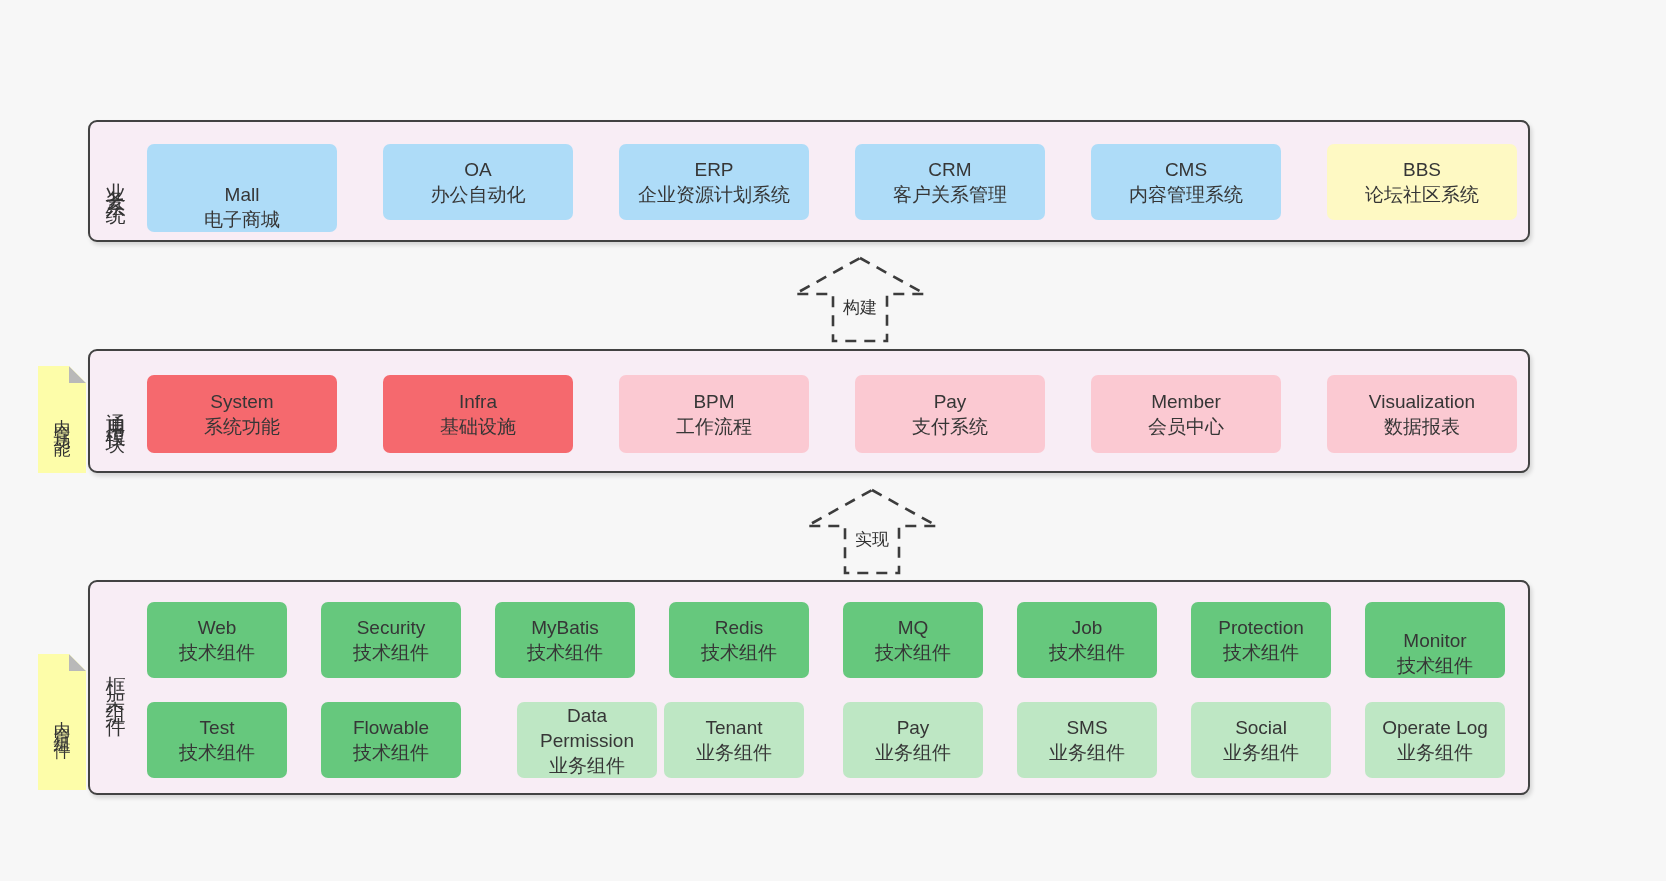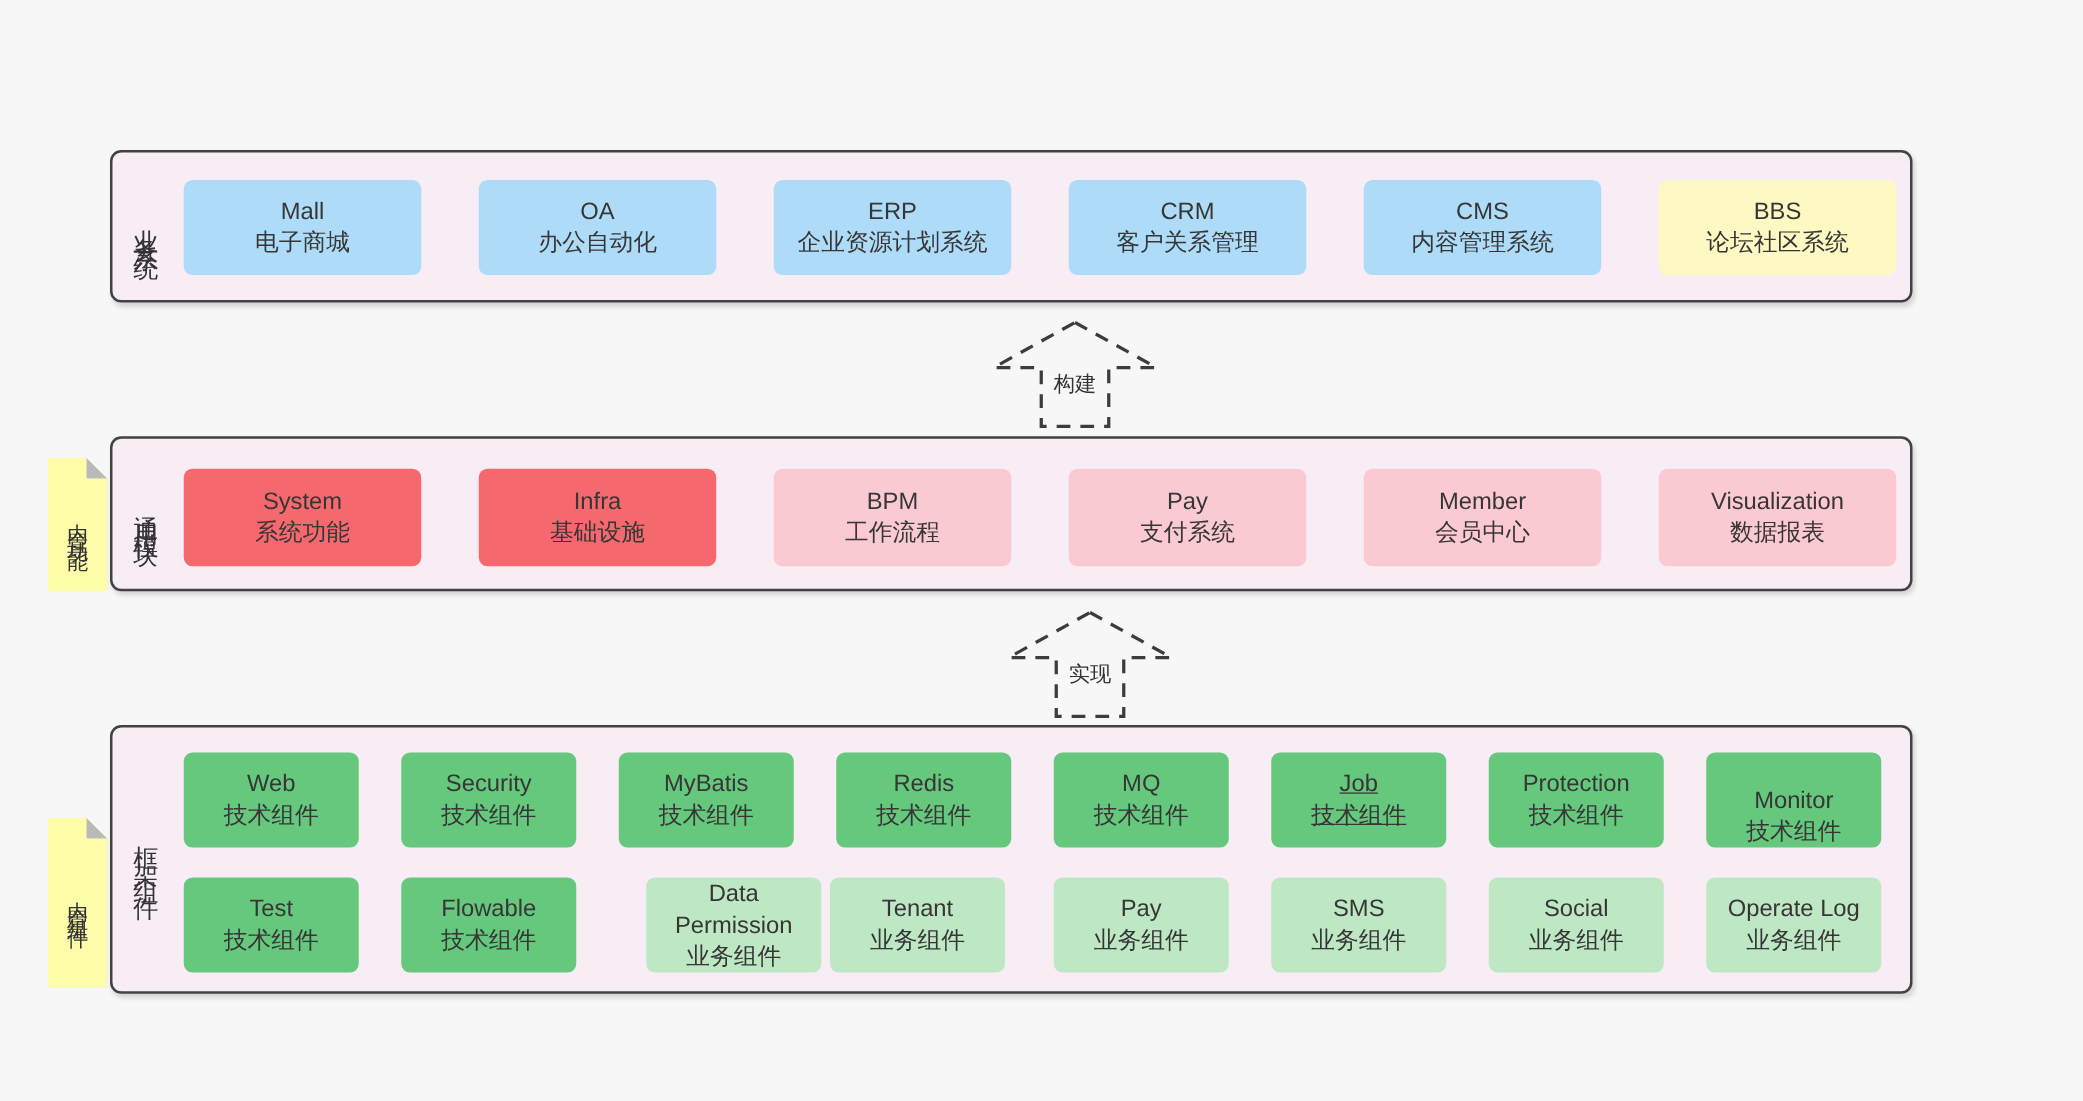--- a/index.html
+++ b/index.html
@@ -72,21 +72,21 @@
     padding:1px 3px;
     white-space:nowrap;
   }
 </style>
 </head>
 <body>
 
 <div class="layer" id="layer1">
   <span class="layer-label">业务系统</span>
   <div>
-      <div class="box" style="left: 57px; top: 22px; width: 190px; height: 76px; background: rgb(174, 220, 248);">
+      <div class="box" style="left: 57px; top: 22px; width: 190px; height: 88px; background: rgb(174, 220, 248); justify-content: flex-end;">
         <div>Mall</div>
         <div>电子商城</div>
       </div>
       <div class="box" style="left: 293px; top: 22px; width: 190px; height: 76px; background: rgb(174, 220, 248);">
         <div>OA</div>
         <div>办公自动化</div>
       </div>
       <div class="box" style="left: 529px; top: 22px; width: 190px; height: 76px; background: rgb(174, 220, 248);">
         <div>ERP</div>
         <div>企业资源计划系统</div>
@@ -174,21 +174,21 @@
         <div>技术组件</div>
       </div>
       <div class="box" style="left: 579px; top: 20px; width: 140px; height: 76px; background: rgb(102, 200, 125);">
         <div>Redis</div>
         <div>技术组件</div>
       </div>
       <div class="box" style="left: 753px; top: 20px; width: 140px; height: 76px; background: rgb(102, 200, 125);">
         <div>MQ</div>
         <div>技术组件</div>
       </div>
-      <div class="box" style="left: 927px; top: 20px; width: 140px; height: 76px; background: rgb(102, 200, 125); text-decoration: underline;">
+      <div class="box" style="left: 927px; top: 20px; width: 140px; height: 76px; background: rgb(102, 200, 125);">
         <div>Job</div>
         <div>技术组件</div>
       </div>
       <div class="box" style="left: 1101px; top: 20px; width: 140px; height: 76px; background: rgb(102, 200, 125);">
         <div>Protection</div>
         <div>技术组件</div>
       </div>
       <div class="box" style="left: 1275px; top: 20px; width: 140px; height: 76px; background: rgb(102, 200, 125); justify-content: flex-end;">
         <div>Monitor</div>
         <div>技术组件</div>

